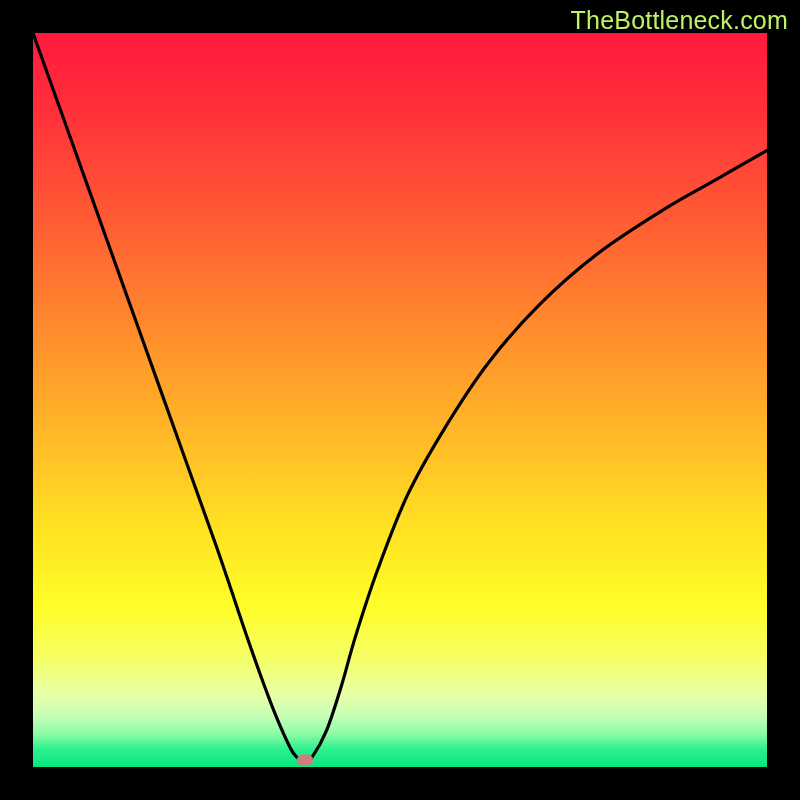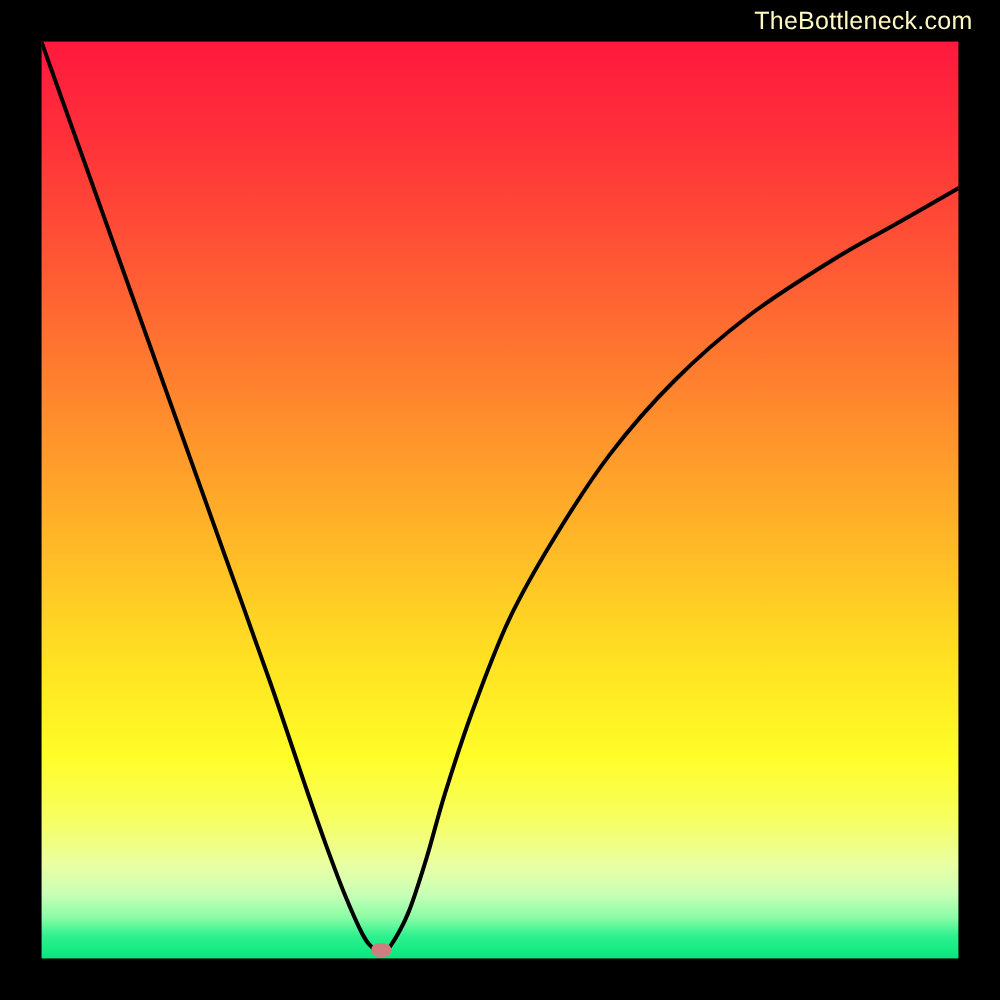--- a/index.html
+++ b/index.html
@@ -39,23 +39,23 @@
   .marker {
     position: absolute;
     width: 16px;
     height: 11px;
     border-radius: 6px / 5px;
     transform: translate(-50%, -50%);
   }
   .watermark {
     position: absolute;
     top: 6px;
-    right: 22px;
-    color: #fef9c3;
-    font-size: 20px;
+    right: 12px;
+    color: #bef264;
+    font-size: 25px;
     font-weight: 500;
     letter-spacing: 0.2px;
     z-index: 5;
   }
 </style>
 </head>
 <body>
 
 <div class="frame">
 

